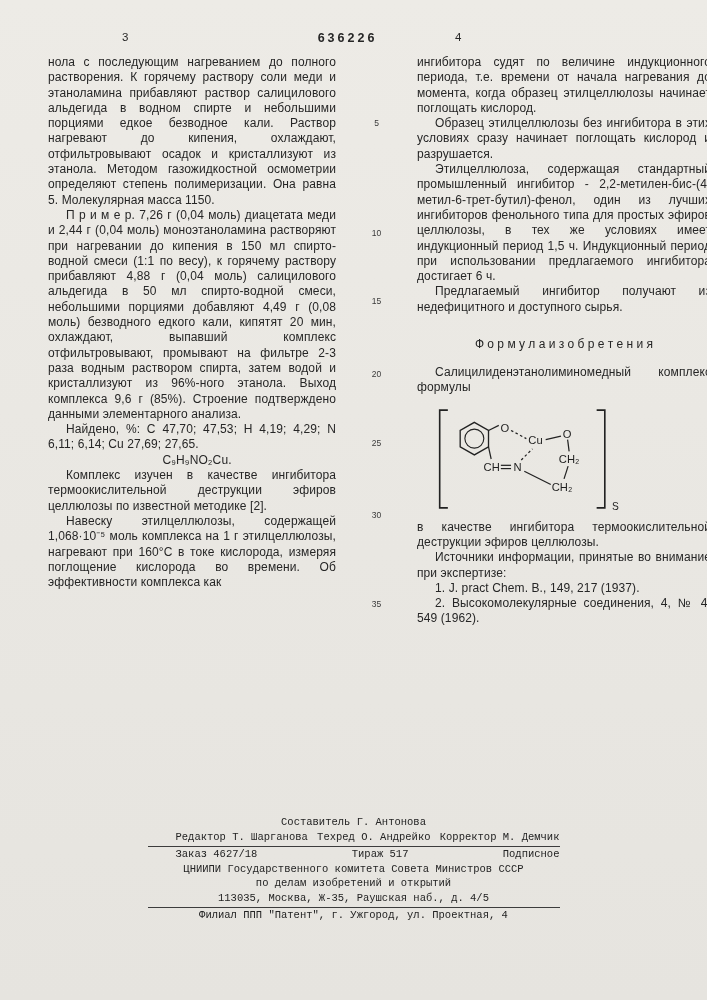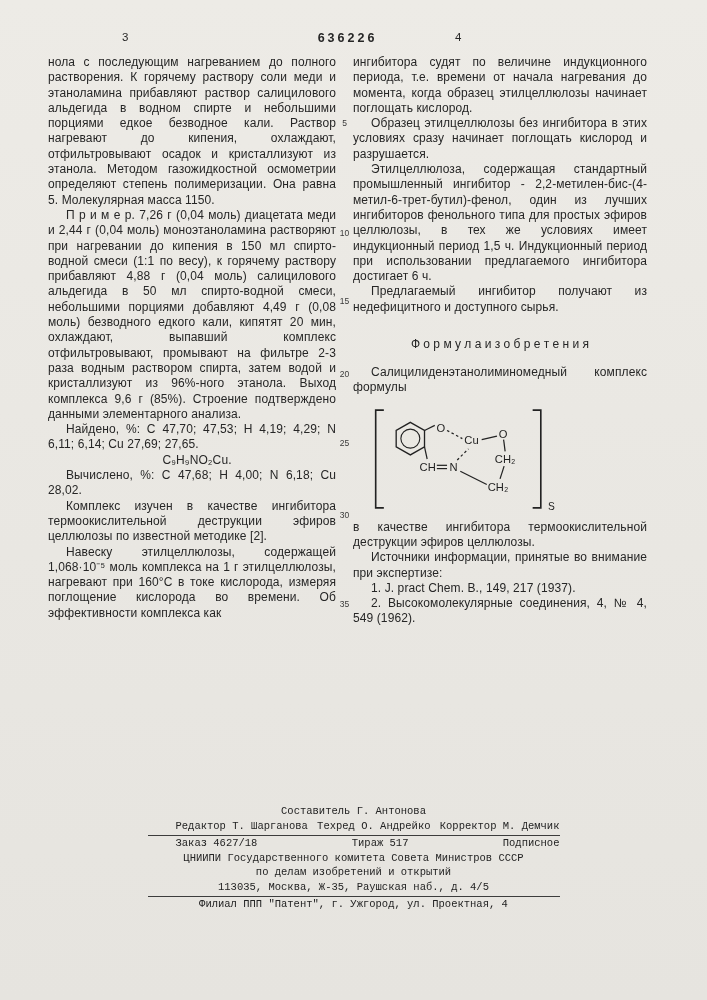--- a/index.html
+++ b/index.html
@@ -15,21 +15,21 @@
     overflow: hidden;
   }
 
   
   .header { position: absolute; top: 31px; left: 48px; width: 599px; height: 16px; font-size: 11.5px; }
   .pg-left  { position: absolute; left: 74px; }
   .doc-num  { position: absolute; left: 0; right: 0; text-align: center; font-size: 12.5px; letter-spacing: 3px; font-weight: bold; }
   .pg-right { position: absolute; left: 407px; }
 
   
-  .columns { position: absolute; top: 55px; left: 48px; width: 599px; display: flex; }
+  .columns { position: absolute; top: 55px; left: 48px; width: 599px; display: flex; gap: 32px; }
   .col-left  { width: 288px; flex: none; }
   .gutter    { width: 17px; flex: none; position: relative; }
   .col-right { width: 294px; flex: none; }
 
   p.body-text {
     font-size: 12px;
     line-height: 15.3px;
     text-align: justify;
     letter-spacing: 0.1px;
   }
@@ -53,21 +53,21 @@
   .structure-wrap svg { display: block; }
   .structure-wrap text { font-family: "Liberation Sans", sans-serif; font-size: 11px; fill: #1e1e1e; }
   .structure-wrap .idx { font-size: 10px; }
 
   
   .footer {
     position: absolute; top: 801px; left: 0; width: 707px;
     font-family: "Liberation Mono", monospace;
     font-size: 10.5px; line-height: 13.5px; color: #232323;
   }
-  .footer-inner { width: 412px; margin: 4px auto; text-align: center; }
+  .footer-inner { width: 412px; margin: 15px auto; text-align: center; }
   .split { display: flex; justify-content: space-between; text-align: left; padding-left: 28px; }
   .rule { border-top: 1.2px solid #3c3c3c; margin: 2px 0 3px 0; }
   .footer-inner > div { margin-bottom: 1px; }
 </style>
 </head>
 <body>
 
 <div class="page">
 
   <div class="header">
@@ -76,21 +76,20 @@
     <span class="pg-right">4</span>
   </div>
 
   <div class="columns">
 
     <div class="col-left">
       <p class="body-text">нола с последующим нагреванием до полного растворения. К горячему раствору соли меди и этаноламина прибавляют раствор салицилового альдегида в водном спирте и небольшими порциями едкое безводное кали. Раствор нагревают до кипения, охлаждают, отфильтровывают осадок и кристаллизуют из этанола. Методом газожидкостной осмометрии определяют степень полимеризации. Она равна 5. Молекулярная масса 1150.</p>
       <p class="body-text ind">П р и м е р.  7,26 г (0,04 моль) диацетата меди и 2,44 г (0,04 моль) моноэтаноламина растворяют при нагревании до кипения в 150 мл спирто-водной смеси (1:1 по весу), к горячему раствору прибавляют 4,88 г (0,04 моль) салицилового альдегида в 50 мл спирто-водной смеси, небольшими порциями добавляют 4,49 г (0,08 моль) безводного едкого кали, кипятят 20 мин, охлаждают, выпавший комплекс отфильтровывают, промывают на фильтре 2-3 раза водным раствором спирта, затем водой и кристаллизуют из 96%-ного этанола. Выход комплекса 9,6 г (85%). Строение подтверждено данными элементарного анализа.</p>
       <p class="body-text ind">Найдено, %: С 47,70; 47,53; Н 4,19; 4,29;  N  6,11; 6,14;  Cu  27,69; 27,65.</p>
       <p class="body-text formula-line">C₉H₉NO₂Cu.</p>
-      <p class="body-text ind">Вычислено, %:  С 47,68; Н 4,00;  N  6,18;  Cu  28,02.</p>
       <p class="body-text ind">Комплекс изучен в качестве ингибитора термоокислительной деструкции эфиров целлюлозы по известной методике [2].</p>
       <p class="body-text ind">Навеску этилцеллюлозы, содержащей 1,068·10⁻⁵ моль комплекса на 1 г этилцеллюлозы, нагревают при 160°С в токе кислорода, измеряя поглощение кислорода во времени. Об эффективности комплекса как</p>
     </div>
 
     <div class="gutter">
       <span class="ln" style="top:63px">5</span>
       <span class="ln" style="top:173px">10</span>
       <span class="ln" style="top:241px">15</span>
       <span class="ln" style="top:314px">20</span>
       <span class="ln" style="top:383px">25</span>

